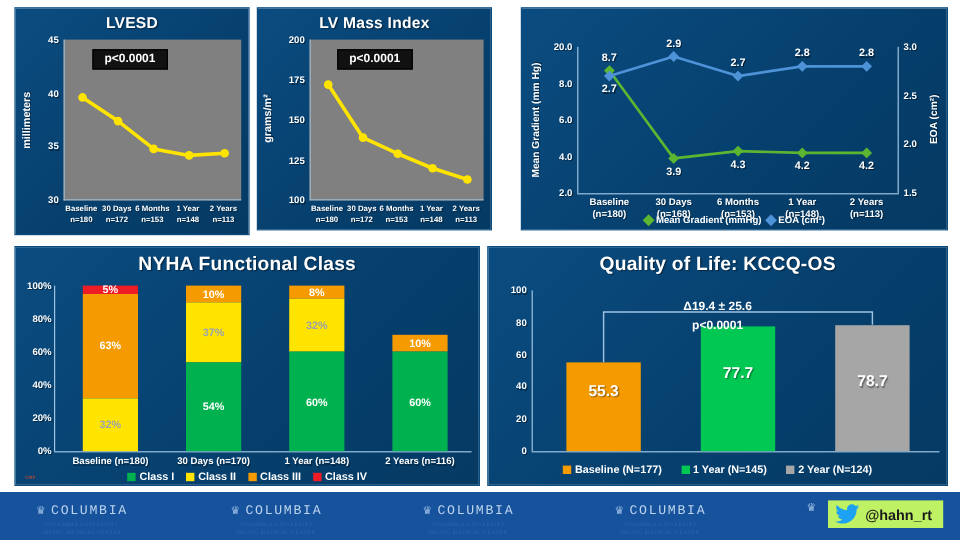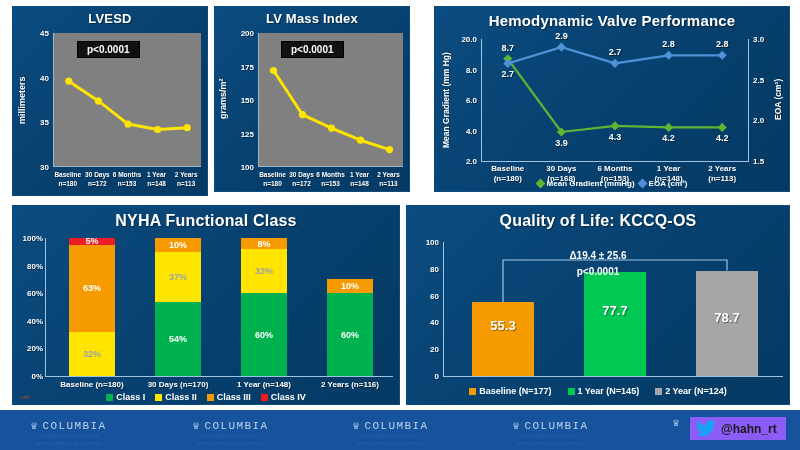--- a/index.html
+++ b/index.html
@@ -69,21 +69,21 @@
   .kbar { position:absolute; bottom:0; display:flex; align-items:center; justify-content:center;
           font-size:13px; font-weight:bold; color:#ffffff; text-shadow:1px 1px 1px rgba(0,0,0,.4); }
 
   
   .footer { position:absolute; left:0; bottom:0; width:800px; height:40px; background:#17529c; }
   .logo { position:absolute; top:5px; color:#2f6fc0; }
   .logo .lgname { font-family:Liberation Mono, monospace; font-size:11px; letter-spacing:1.4px; color:#bcd4ee; }
   .logo .lgsub { font-family:"Liberation Serif", serif; font-size:4.6px; letter-spacing:.45px;
                  color:#2d68b4; line-height:6px; text-align:center; margin-top:1px; }
   .crown { font-size:9px; color:#9ec2e8; }
-  .twitter { position:absolute; background:#8b5cf6; display:flex; align-items:center; gap:5px;
+  .twitter { position:absolute; background:#bef264; display:flex; align-items:center; gap:5px;
              padding:3px 9px 3px 6px; }
   .twitter .handle { color:#1a1a1a; font-size:12px; font-weight:bold; }
   .wm { position:absolute; font-size:4px; font-weight:bold; color:#b7453a; letter-spacing:.3px; }
 </style>
 </head>
 <body>
 
 <div class="slide">
 
   <div class="panel lchart" style="left:12px; top:6px; width:196px; height:190px;">
@@ -173,21 +173,20 @@
         <div>n=148</div>
       </div>
       <div class="xl">
         <div>2 Years</div>
         <div>n=113</div>
       </div>
     </div>
   </div>
 
   <div class="panel" style="left:434px; top:6px; width:356px; height:186px;">
-    <div class="panel-title" style="font-size:15px; margin-top:5px;">Hemodynamic Valve Performance</div>
     <div class="yttl" style="left:6px; top:32px; height:122px; width:12px; font-size:8.5px;">Mean Gradient (mm Hg)</div>
     <div class="yttl" style="right:4px; top:52px; height:80px; width:12px; font-size:8.5px;">EOA (cm²)</div>
 
     <div class="yax" style="left:18px; top:32px; width:24px; height:122px;">
       <span style="top:0%">20.0</span>
       <span style="top:25%">8.0</span>
       <span style="top:50%">6.0</span>
       <span style="top:75%">4.0</span>
       <span style="top:100%">2.0</span>
     </div>

